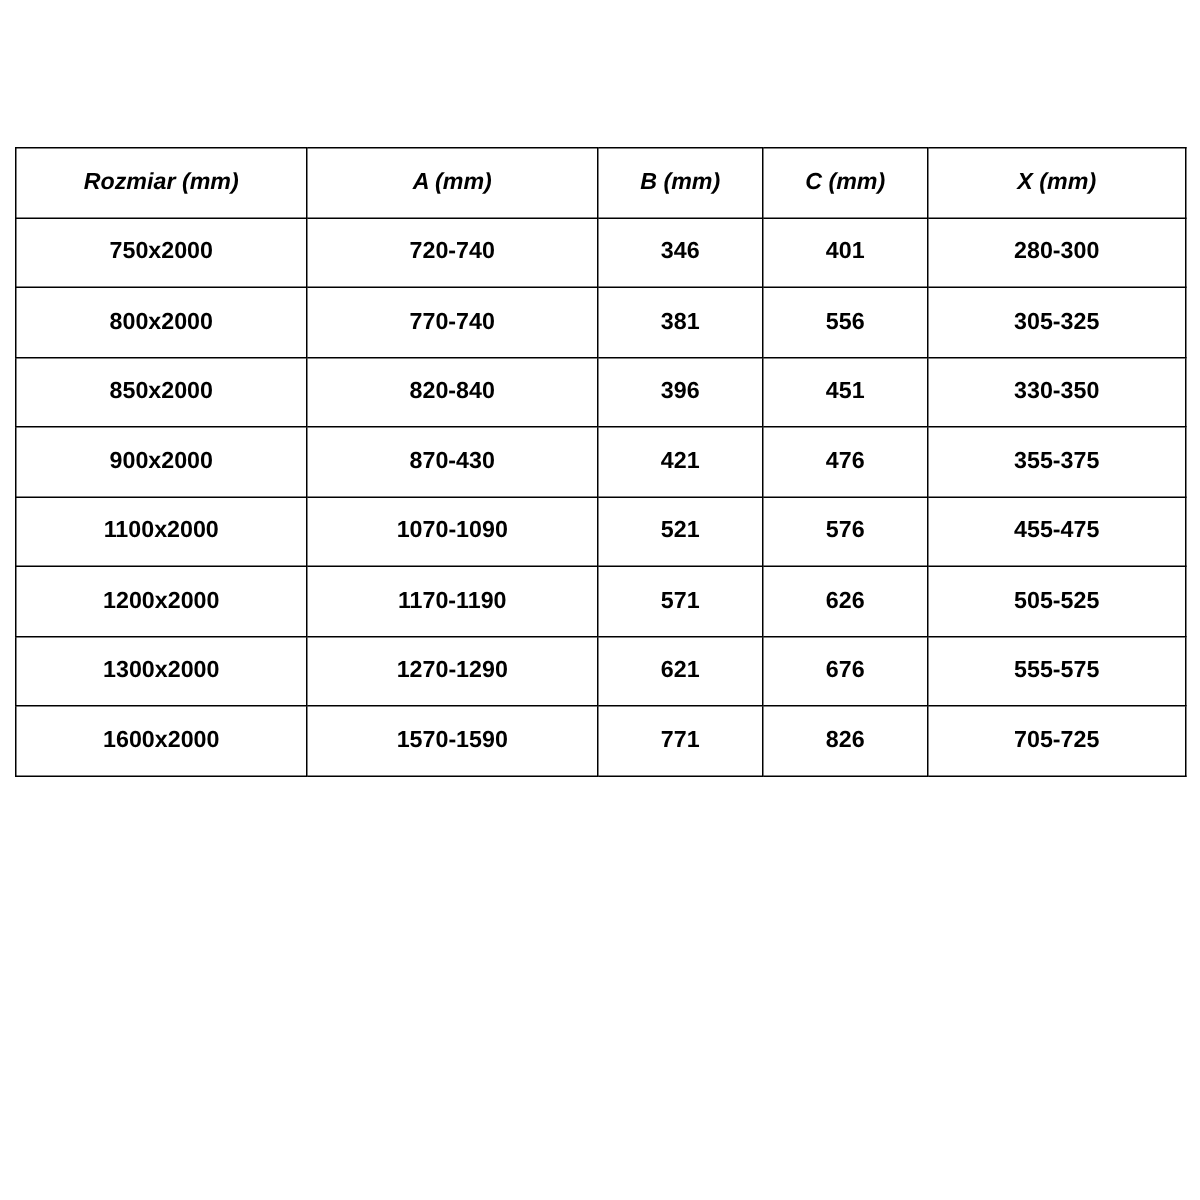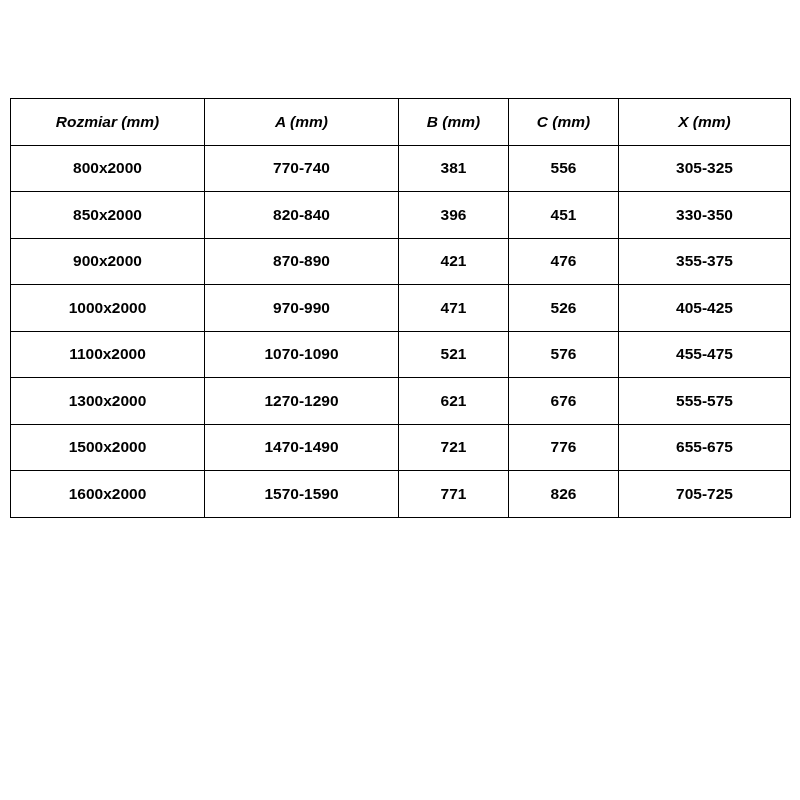--- a/index.html
+++ b/index.html
@@ -61,67 +61,67 @@
       <tr>
         <th>Rozmiar (mm)</th>
         <th>A (mm)</th>
         <th>B (mm)</th>
         <th>C (mm)</th>
         <th>X (mm)</th>
       </tr>
     </thead>
     <tbody>
       <tr>
+        <td>750x2000</td>
+        <td>720-740</td>
+        <td>346</td>
+        <td>401</td>
+        <td>280-300</td>
+      </tr>
+      <tr>
         <td>800x2000</td>
         <td>770-740</td>
         <td>381</td>
         <td>556</td>
         <td>305-325</td>
       </tr>
       <tr>
         <td>850x2000</td>
         <td>820-840</td>
         <td>396</td>
         <td>451</td>
         <td>330-350</td>
       </tr>
       <tr>
         <td>900x2000</td>
-        <td>870-890</td>
+        <td>870-430</td>
         <td>421</td>
         <td>476</td>
         <td>355-375</td>
-      </tr>
-      <tr>
-        <td>1000x2000</td>
-        <td>970-990</td>
-        <td>471</td>
-        <td>526</td>
-        <td>405-425</td>
       </tr>
       <tr>
         <td>1100x2000</td>
         <td>1070-1090</td>
         <td>521</td>
         <td>576</td>
         <td>455-475</td>
       </tr>
       <tr>
+        <td>1200x2000</td>
+        <td>1170-1190</td>
+        <td>571</td>
+        <td>626</td>
+        <td>505-525</td>
+      </tr>
+      <tr>
         <td>1300x2000</td>
         <td>1270-1290</td>
         <td>621</td>
         <td>676</td>
         <td>555-575</td>
-      </tr>
-      <tr>
-        <td>1500x2000</td>
-        <td>1470-1490</td>
-        <td>721</td>
-        <td>776</td>
-        <td>655-675</td>
       </tr>
       <tr>
         <td>1600x2000</td>
         <td>1570-1590</td>
         <td>771</td>
         <td>826</td>
         <td>705-725</td>
       </tr>
     </tbody>
   </table>

